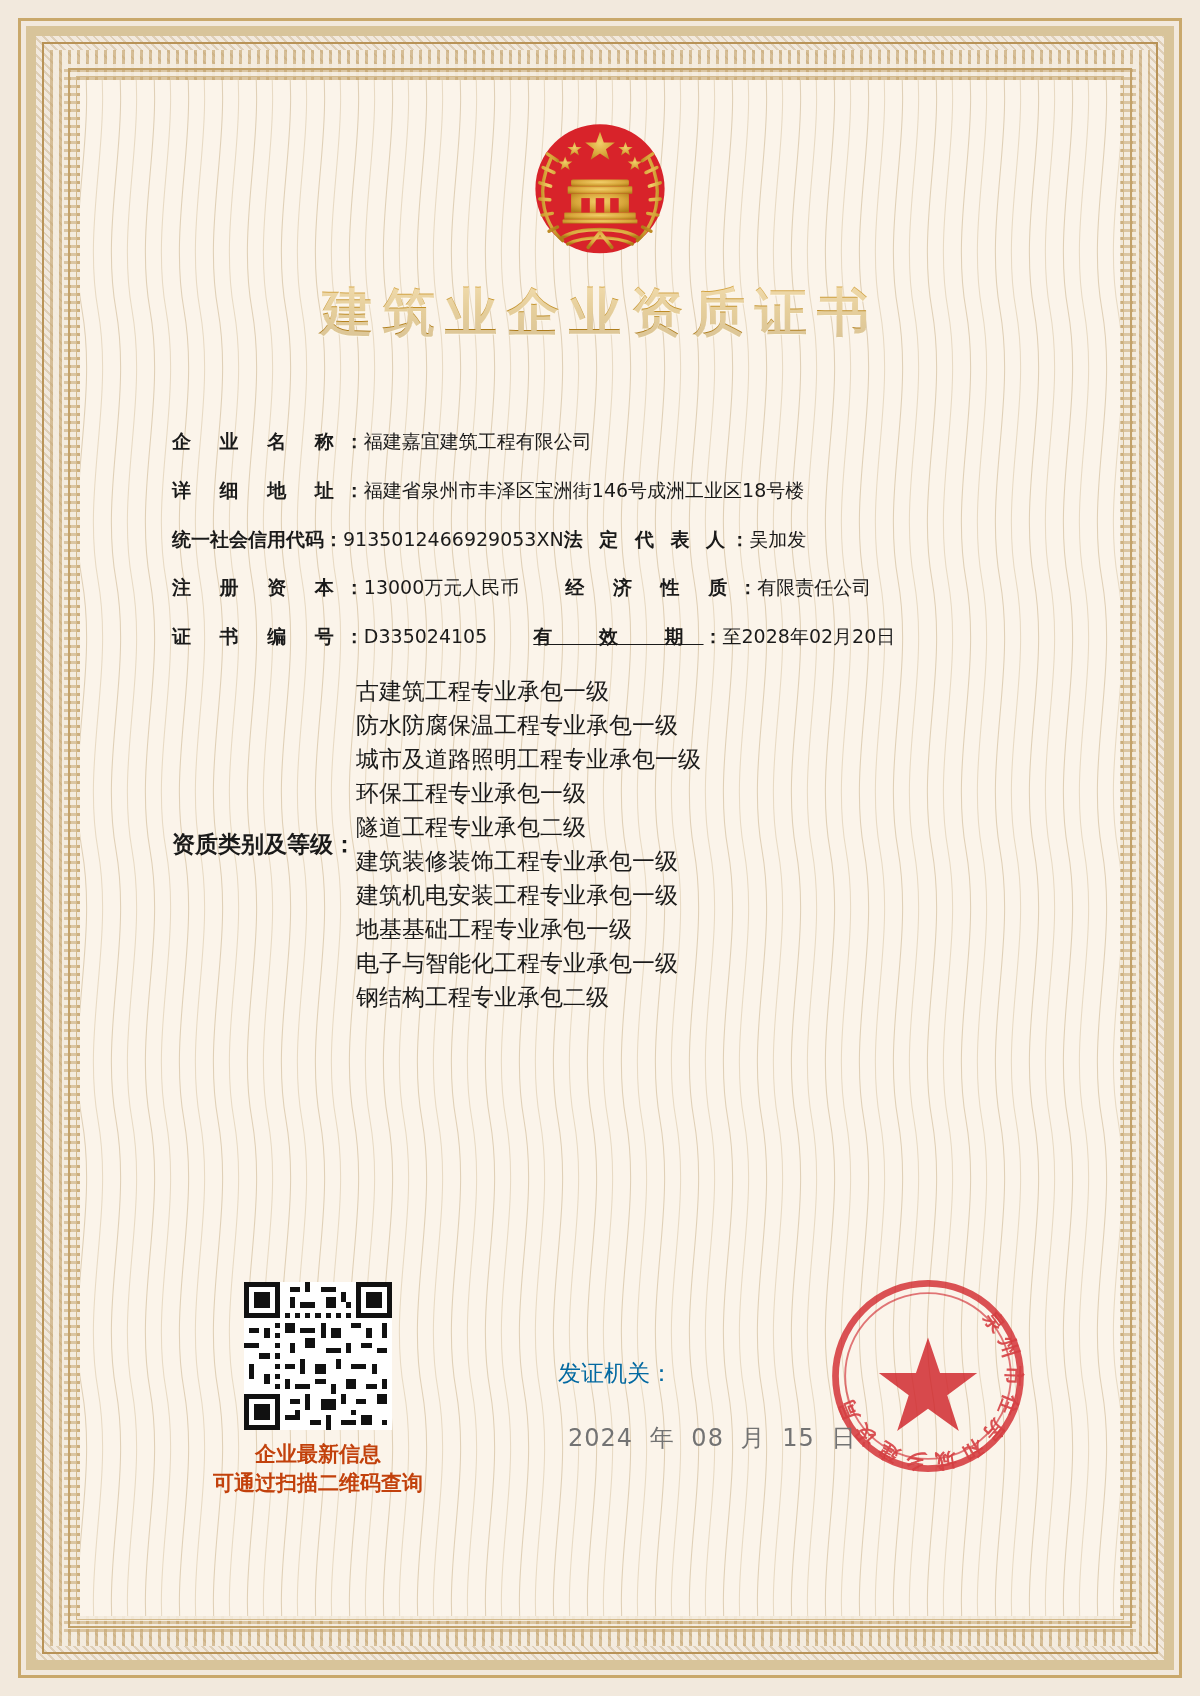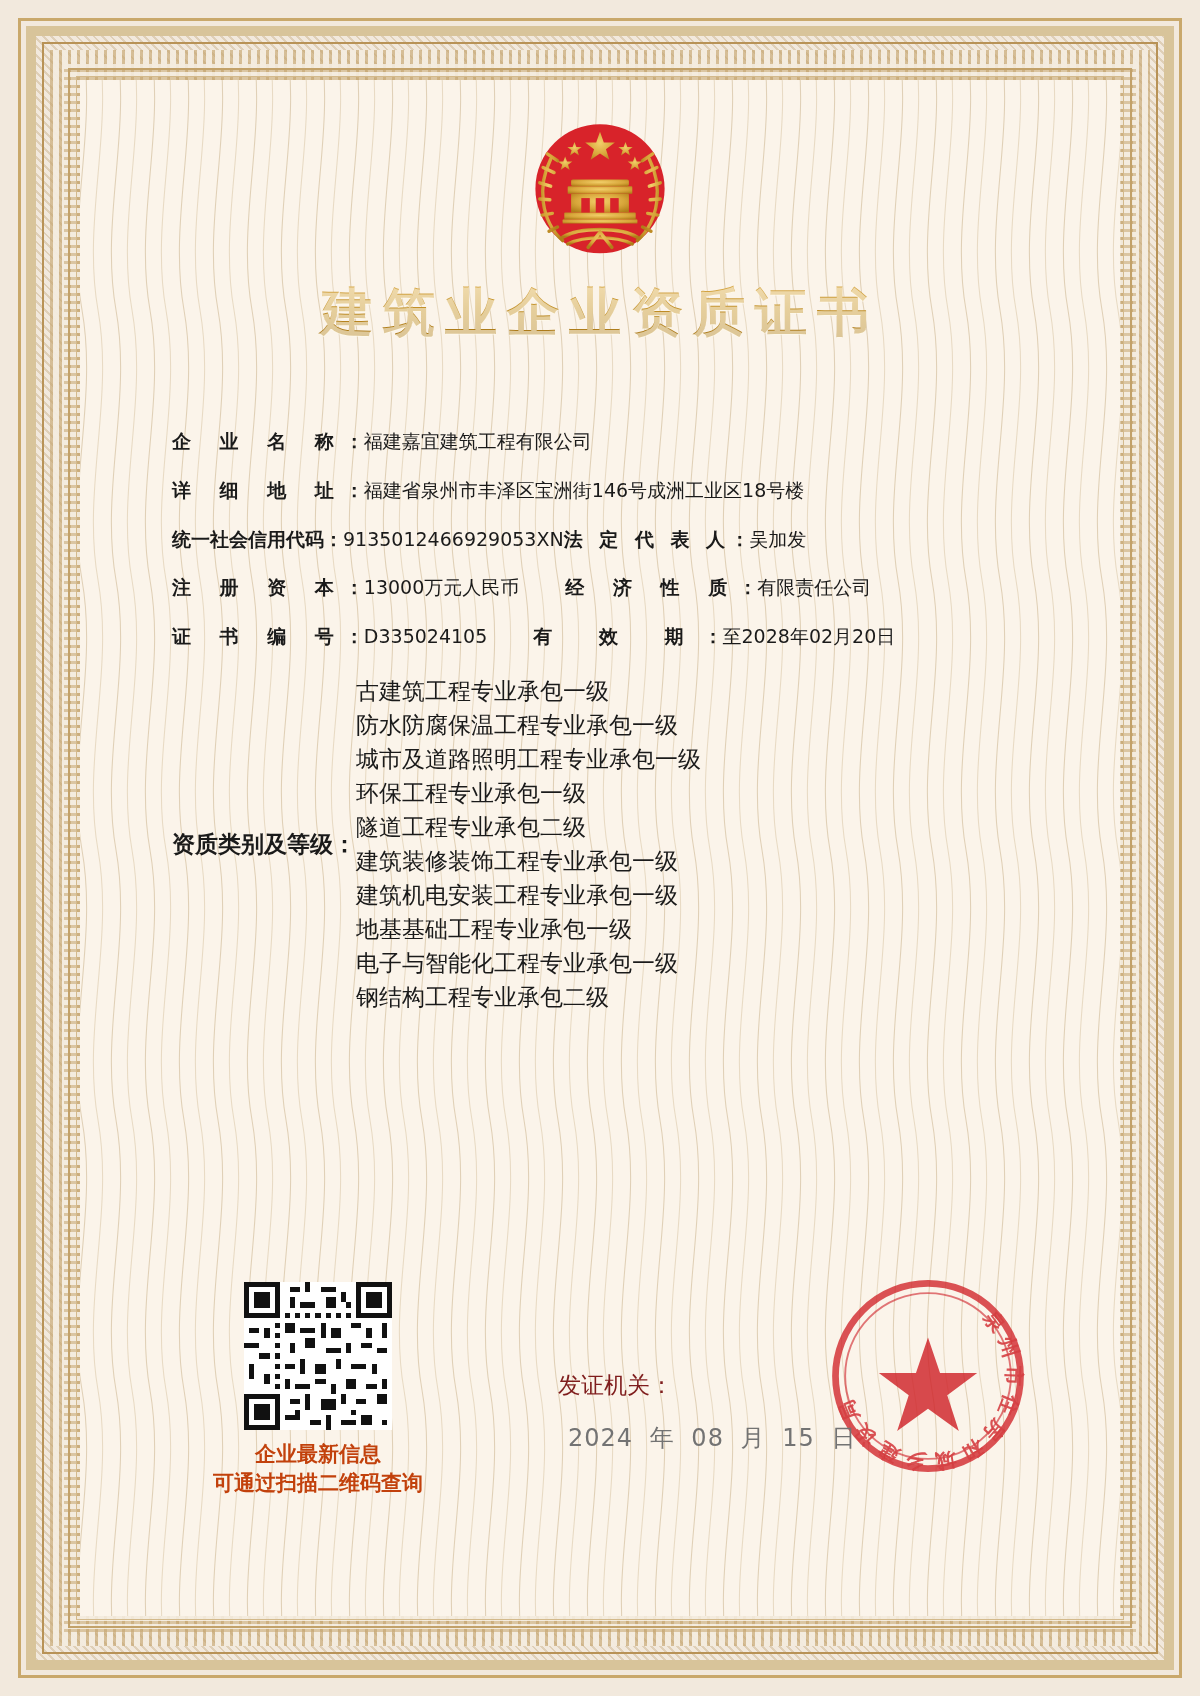--- a/index.html
+++ b/index.html
@@ -200,25 +200,25 @@
   .issuer-wrap {
     position: absolute;
     right: 92px;
     bottom: 152px;
     width: 470px;
     height: 190px;
   }
   .issuer-label {
     position: absolute;
     left: 0;
-    top: 96px;
+    top: 84px;
     font-family: "DejaVu Sans", "Liberation Sans", sans-serif;
     font-size: 23px;
     font-weight: normal;
-    color: #7f1d1d;
+    color: #0369a1;
     white-space: nowrap;
   }
   .date-line {
     position: absolute;
     left: 10px;
     top: 148px;
     font-family: "DejaVu Sans", "Liberation Sans", sans-serif;
     font-size: 24px;
     color: #737373;
     white-space: nowrap;
@@ -339,21 +339,21 @@
         <span class="lbl spaced">经 济 性 质</span>
         <span class="colon">：</span>
         <span class="val">有限责任公司</span>
       </div>
 
       <div class="field-row">
         <span class="lbl spaced">证 书 编 号</span>
         <span class="colon">：</span>
         <span class="val">D335024105</span>
         <span class="gap-lg"></span>
-        <span class="lbl spaced" style="letter-spacing:20px;">有 效 期</span>
+        <span class="lbl spaced" style="letter-spacing:20px;text-decoration:underline;">有 效 期</span>
         <span class="colon">：</span>
         <span class="val">至2028年02月20日</span>
       </div>
 
       <div class="qual-row">
         <span class="qual-label">资质类别及等级</span>
         <span class="qual-label">：</span>
         <ul class="qual-list">
           <li>古建筑工程专业承包一级</li>
           <li>防水防腐保温工程专业承包一级</li>

